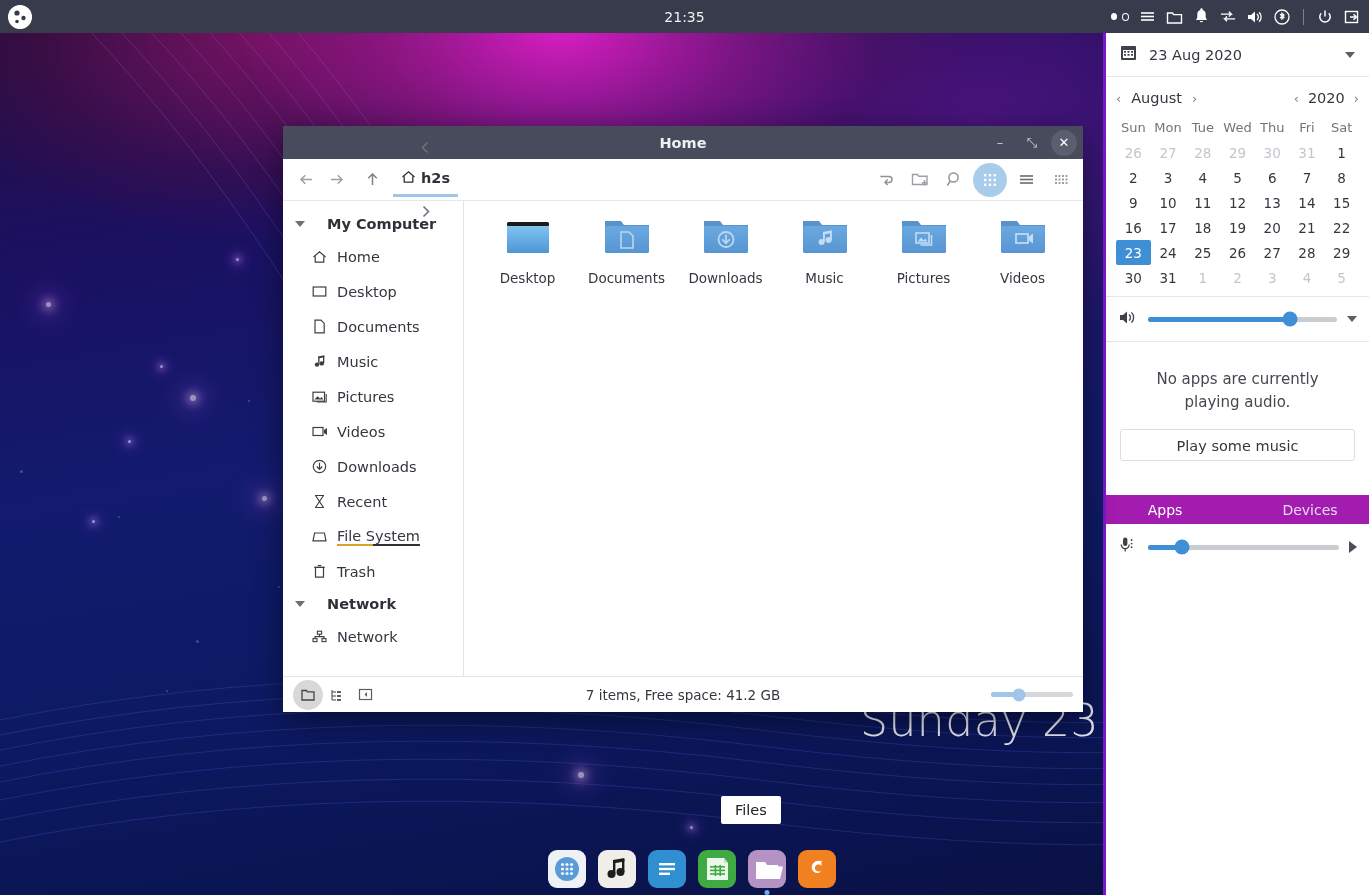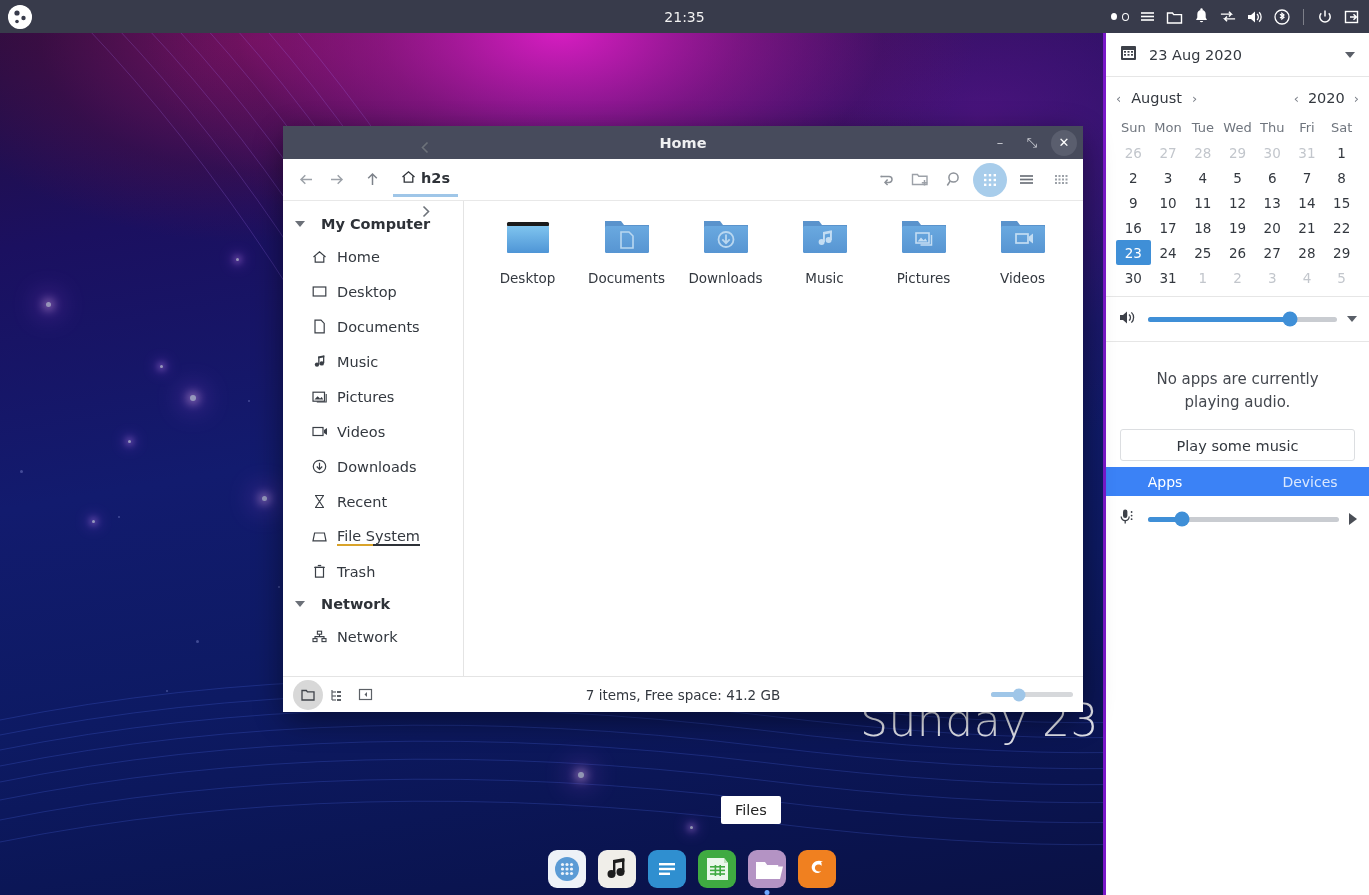--- a/index.html
+++ b/index.html
@@ -100,21 +100,21 @@
   .slider-row { display: flex; align-items: center; height: 46px; padding: 0 12px; border-bottom: 1px solid #e6e6e6; }
   .sl { flex: 1; height: 5px; background: #c9ccd1; border-radius: 3px; position: relative; margin: 0 10px; }
   .sl .fill { position: absolute; left: 0; top: 0; bottom: 0; background: #3f8fd7; border-radius: 3px; }
   .sl .knob { position: absolute; top: 50%; width: 15px; height: 15px; border-radius: 50%; background: #3f8fd7; transform: translate(-50%,-50%); }
 
   .noaudio { text-align: center; font-size: 15px; color: #44484f; padding: 26px 24px 12px; line-height: 1.5; }
   .play-btn {
     display: block; margin: 4px 14px 0; height: 32px; line-height: 32px; text-align: center;
     border: 1px solid #dcdee1; border-radius: 3px; font-size: 14.5px; color: #33383f; background: #fff;
   }
-  .ad-tabs { display: flex; height: 29px; background: #3b82f6; margin-top: 6px; gap: 27px; }
+  .ad-tabs { display: flex; height: 29px; background: #a21caf; margin-top: 34px; gap: 27px; }
   .ad-tabs .pt { flex: 1; display: flex; align-items: center; justify-content: center; font-size: 14px; color: rgba(255,255,255,0.82); }
   .ad-tabs .pt.active { color: #fff; }
   .tri-r { width: 0; height: 0; border-top: 6px solid transparent; border-bottom: 6px solid transparent; border-left: 8px solid #4a4e56; }
 
   
   .win {
     position: absolute; left: 283px; top: 126px; width: 800px; height: 586px;
     background: #fff; box-shadow: 0 8px 30px rgba(0,0,0,0.45); border-radius: 18px;
   }
   .titlebar {
@@ -129,21 +129,21 @@
   .toolbar { height: 42px; background: #fff; display: flex; align-items: center; padding: 0 8px; border-bottom: 1px solid #e8e8e8; position: relative; }
   .tb-btn { width: 30px; height: 30px; display: flex; align-items: center; justify-content: center; color: #9ca1a8; }
   .crumbbox { display: flex; align-items: center; margin-left: 6px; flex-direction: column; }
   .crumb { display: flex; align-items: center; gap: 5px; padding: 0 8px; height: 34px; font-size: 14.5px; font-weight: bold; color: #2e3238; border-bottom: 3px solid #9fc6e8; }
   .tb-right { margin-left: auto; display: flex; align-items: center; gap: 4px; }
   .tb-right .tb-btn { color: #9ca1a8; }
   .tb-right .tb-btn.active { background: #a8cdeb; border-radius: 50%; color: #fff; width: 34px; height: 34px; }
 
   .body { display: flex; height: 475px; }
   .sidebar { width: 181px; border-right: 1px solid #e4e4e4; padding-top: 8px; background: #fff; overflow: hidden; }
-  .sb-head { display: flex; align-items: center; gap: 16px; padding: 7px 10px 7px 12px; font-size: 14.5px; font-weight: bold; color: #2e3238; }
+  .sb-head { display: flex; align-items: center; gap: 22px; padding: 7px 10px 7px 12px; font-size: 14.5px; font-weight: bold; color: #2e3238; }
   .sb-head .tri { width: 0; height: 0; border-left: 5px solid transparent; border-right: 5px solid transparent; border-top: 6px solid #6b7078; }
   .sb-item { display: flex; align-items: center; gap: 9px; padding: 0 10px 0 28px; height: 35px; font-size: 14.5px; color: #33383f; }
   .sb-item .ico { width: 17px; display: flex; align-items: center; justify-content: center; color: #3a3f46; }
   .sb-item.underlined .txt { border-bottom: 2px solid #2e3238; box-shadow: inset 0 -2px 0 0 transparent; position: relative; }
   .sb-item.underlined .txt::after {
     content: ""; position: absolute; left: 0; bottom: -2px; width: 44%; height: 2px; background: #d9a32a;
   }
 
   .content { flex: 1; background: #fff; padding: 14px 0 0 14px; }
   .grid { display: flex; flex-wrap: wrap; }

